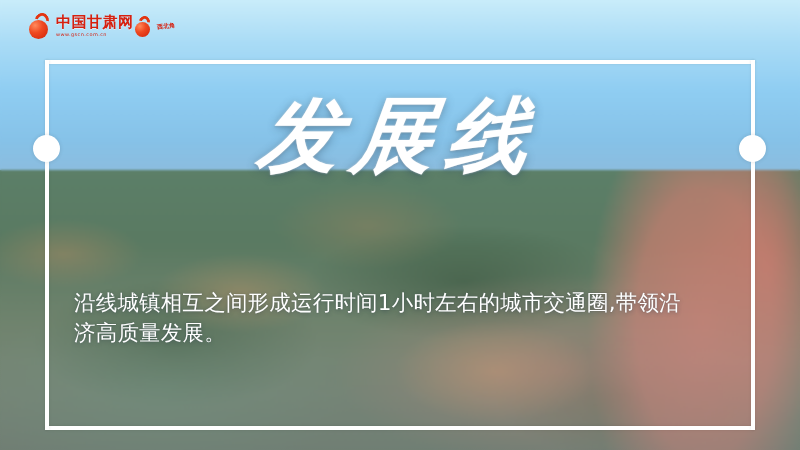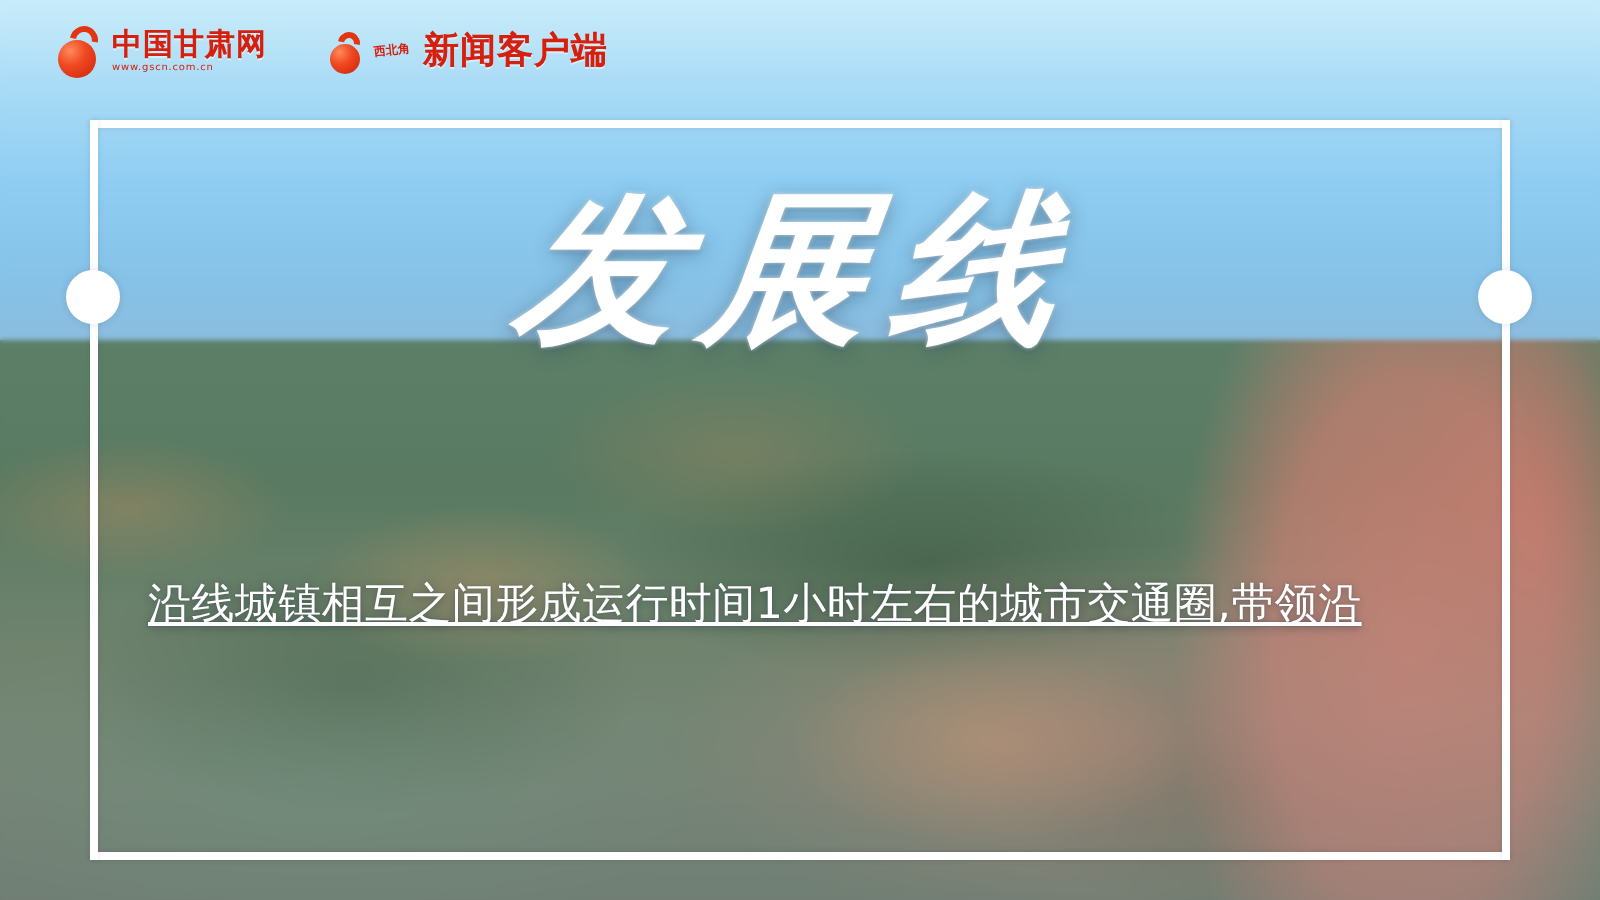--- a/index.html
+++ b/index.html
@@ -81,21 +81,21 @@
 
   
   .header {
     position: absolute;
     left: 0; top: 0;
     width: 800px;
     height: 52px;
     display: flex;
     align-items: center;
     padding-left: 28px;
-    gap: 30px;
+    gap: 0;
     z-index: 20;
   }
   .logo-group { display: flex; align-items: center; gap: 6px; }
 
   .mark {
     position: relative;
     width: 22px; height: 26px;
     flex: none;
   }
   .mark .ball {
@@ -200,21 +200,21 @@
     top: 288px;
     width: 652px;
     z-index: 15;
     color: #ffffff;
     font-family: "DejaVu Sans", "Liberation Sans", sans-serif;
     font-size: 21.5px;
     line-height: 30px;
     letter-spacing: 0.2px;
     text-shadow: 0 1px 4px rgba(40,55,70,0.45), 0 0 1px rgba(40,55,70,0.35);
   }
-  .body-line { white-space: nowrap; text-decoration: underline; }
+  .body-line { white-space: nowrap; }
 </style>
 </head>
 <body>
 
 <div id="poster">
 
   <div class="bg">
     <div class="bg-sky"></div>
     <div class="bg-hills"></div>
     <div class="bg-land"></div>
@@ -234,35 +234,35 @@
         <span class="logo1-url">www.gscn.com.cn</span>
       </span>
     </div>
 
     <div class="logo-group">
       <span class="mark small">
         <span class="ball"></span>
         <span class="hook"></span>
       </span>
       <span class="logo2-badge">西北角</span>
-      <span class="cn-word logo2-cn">新闻客户端</span>
     </div>
 
   </div>
 
   <div class="frame">
     <div class="frame-line frame-top"></div>
     <div class="frame-line frame-bottom"></div>
     <div class="frame-line frame-left-up"></div>
     <div class="frame-line frame-left-dn"></div>
     <div class="frame-line frame-right-up"></div>
     <div class="frame-line frame-right-dn"></div>
     <div class="frame-dot dot-left"></div>
     <div class="frame-dot dot-right"></div>
   </div>
 
   <div class="title">发展线</div>
 
   <div class="body-text">
     <div class="body-line">沿线城镇相互之间形成运行时间1小时左右的城市交通圈,带领沿</div>
+    <div class="body-line">济高质量发展。</div>
   </div>
 
 </div>
 
 </body></html>

